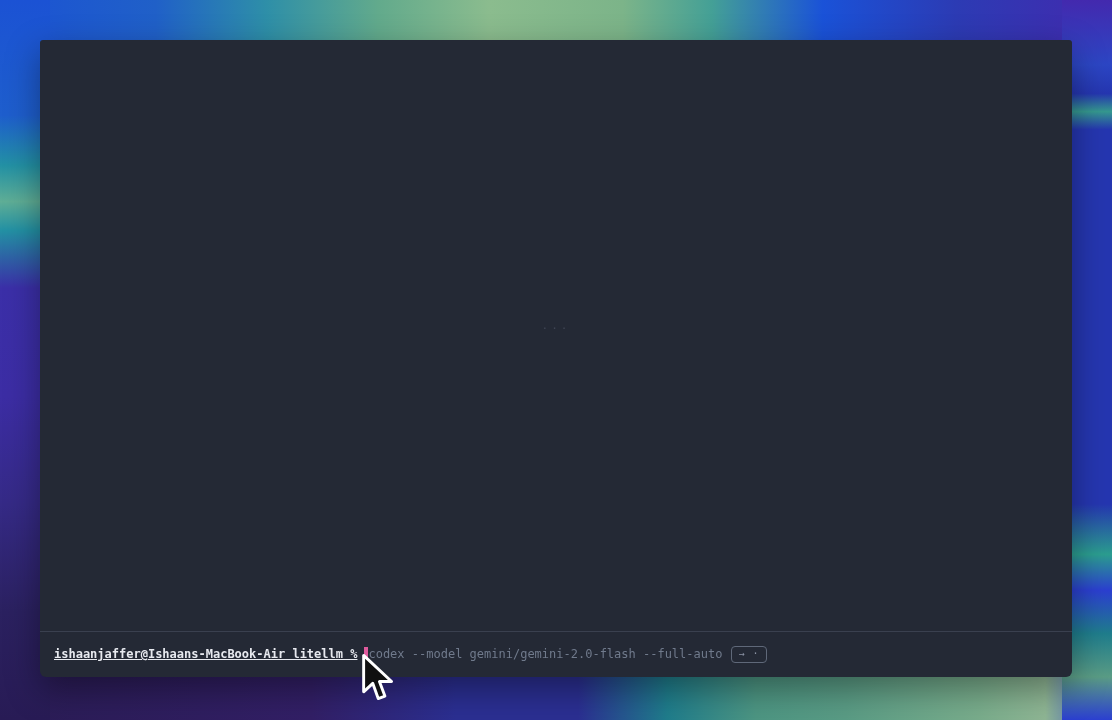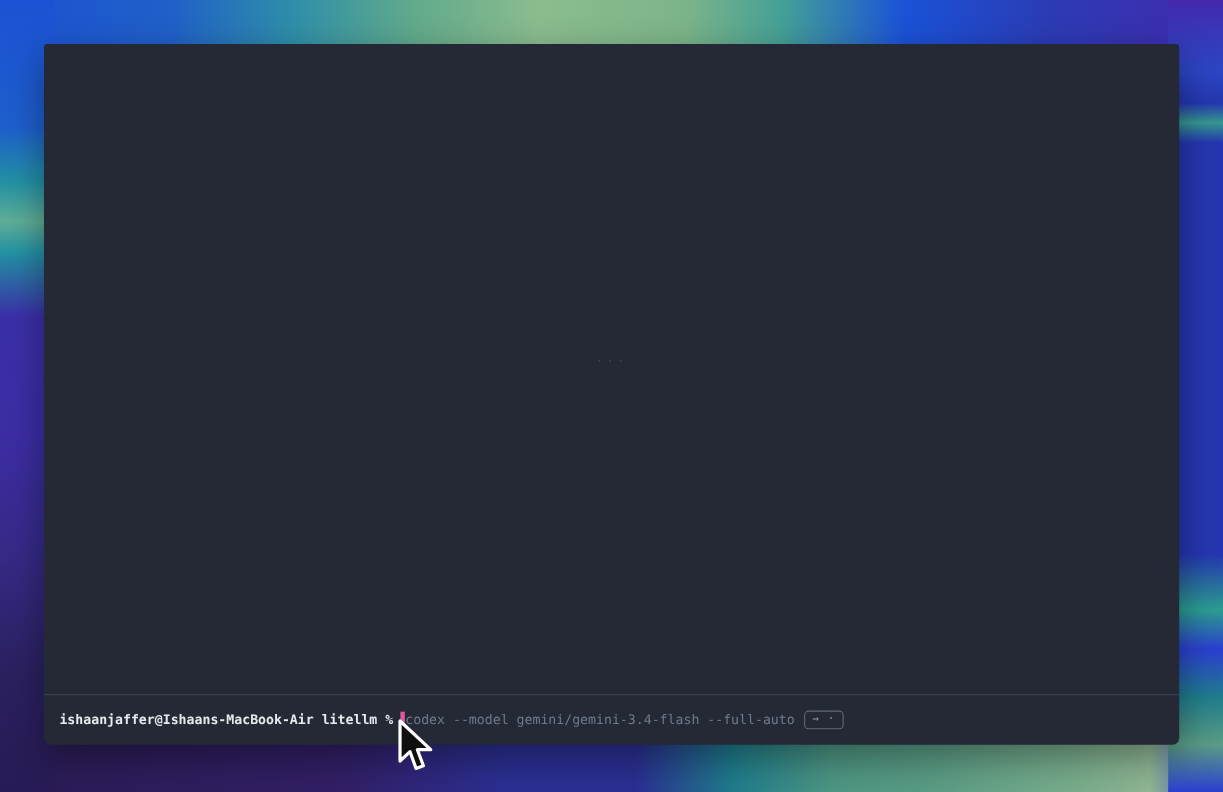--- a/index.html
+++ b/index.html
@@ -65,20 +65,21 @@
   }
   .prompt-row {
     position: absolute; left: 14px; top: 604px; height: 20px;
     display: flex; align-items: center;
     font-size: 12px; line-height: 16px;
     white-space: pre;
   }
   .prompt-label {
     color: #e7e9ef;
     font-weight: bold;
+    text-decoration: underline;
   }
   .text-cursor {
     display: inline-block;
     width: 4px; height: 14px;
     margin-left: 7px;
     background: #df5a9d;
     flex: none;
   }
   .suggestion {
     color: #707a8c;
@@ -116,21 +117,21 @@
 
   <div class="terminal">
 
     <div class="term-ellipsis">···</div>
 
     <div class="term-divider"></div>
 
     <div class="prompt-row">
       <span class="prompt-label">ishaanjaffer@Ishaans-MacBook-Air litellm %</span>
       <span class="text-cursor"></span>
-      <span class="suggestion">codex --model gemini/gemini-3.4-flash --full-auto</span>
+      <span class="suggestion">codex --model gemini/gemini-2.0-flash --full-auto</span>
       <span class="tab-hint">→ ·</span>
     </div>
 
   </div>
 
   <svg class="mouse-pointer" viewBox="0 0 28 42" xmlns="http://www.w3.org/2000/svg">
     <path d="M3 2 L3 32 L10.5 25 L15 37.5 L20.5 35.5 L16 23.5 L26 23.5 Z" fill="#101010" stroke="#ffffff" stroke-width="2.4" stroke-linejoin="round"></path>
   </svg>
 
 </div>

